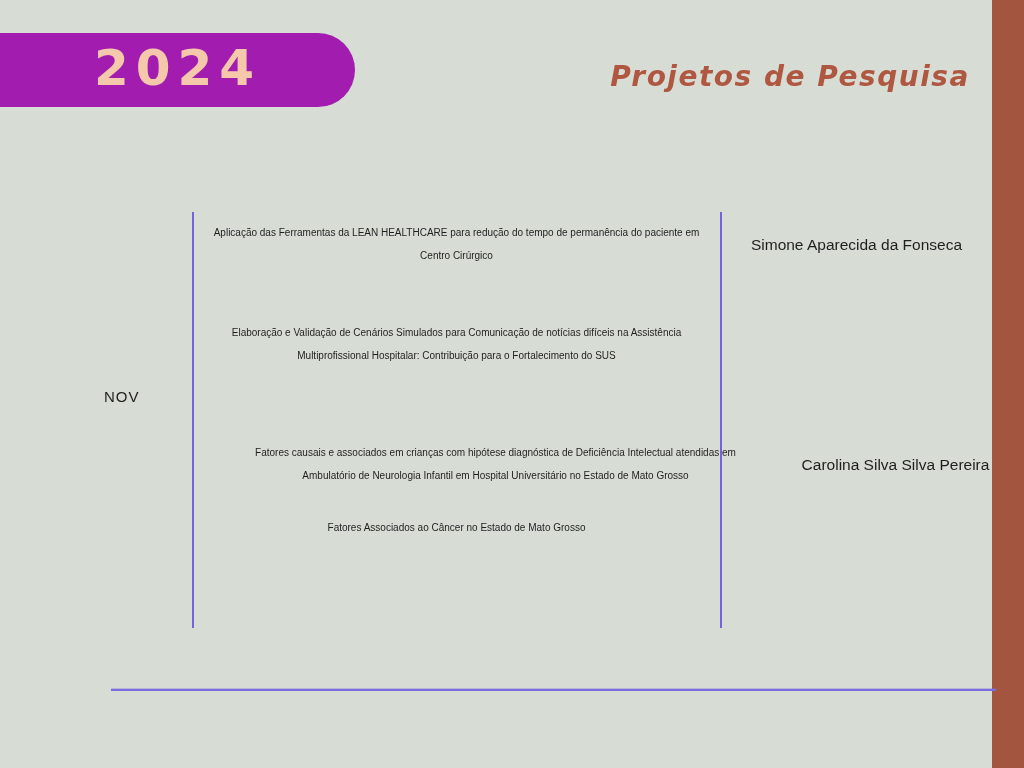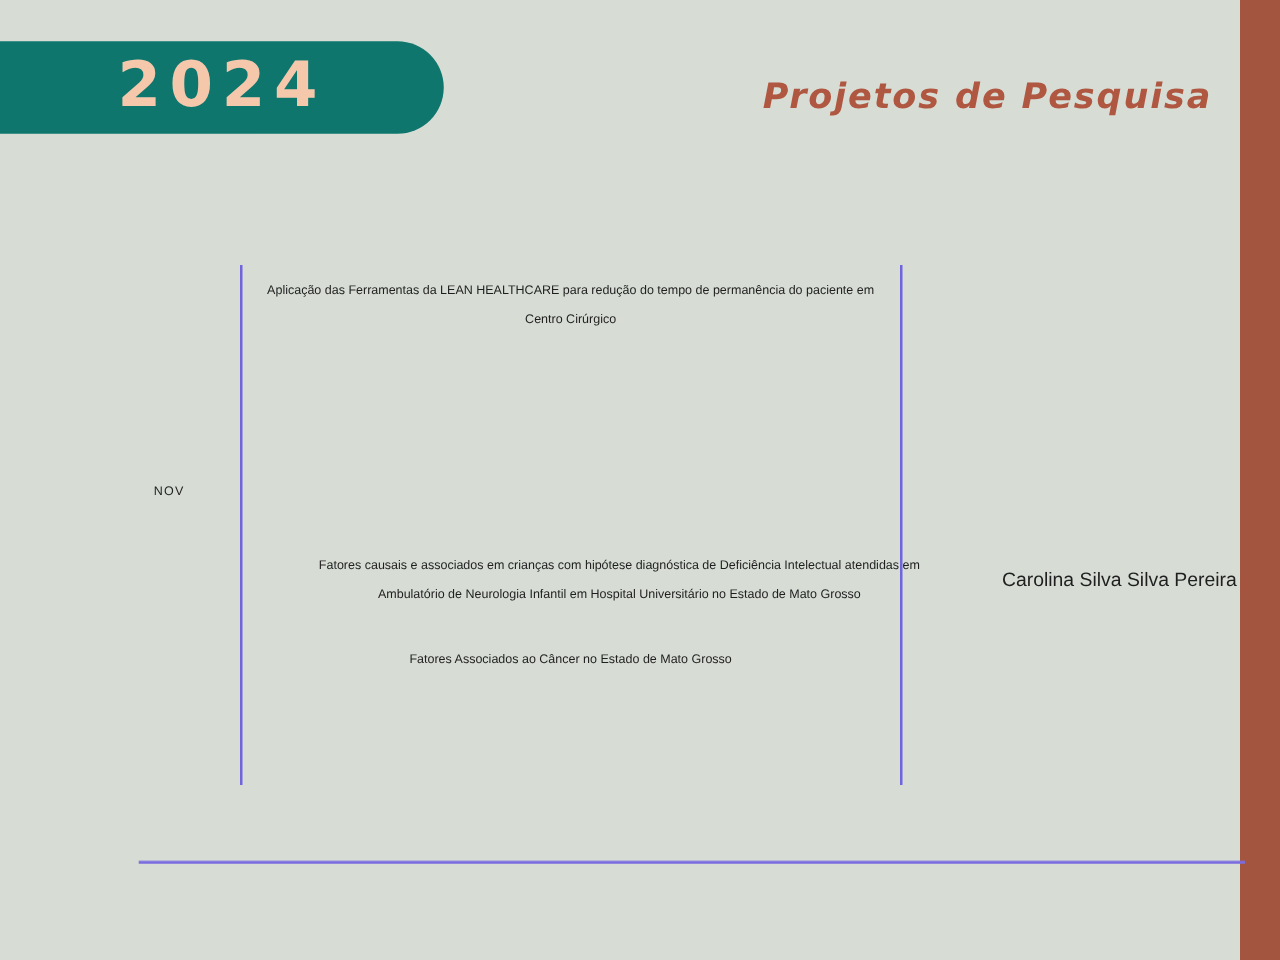--- a/index.html
+++ b/index.html
@@ -26,21 +26,21 @@
     background: #a4553f;
   }
 
   
   .year-banner {
     position: absolute;
     left: 0;
     top: 33px;
     width: 355px;
     height: 74px;
-    background: #0f766e;
+    background: #a21caf;
     border-radius: 0 40px 40px 0;
     display: flex;
     align-items: center;
     justify-content: center;
   }
   .year-banner .year {
     font-family: "DejaVu Sans", sans-serif;
     font-size: 50px;
     font-weight: bold;
     letter-spacing: 7px;
@@ -61,24 +61,23 @@
     letter-spacing: 1.5px;
     color: #b05741;
     font-style: italic;
   }
 
   
   .month-label {
     position: absolute;
     left: 104px;
     top: 388px;
-    font-size: 10px;
+    font-size: 15px;
     letter-spacing: 1px;
     color: #1f1f1f;
-    margin-left: 19px;
   }
 
   
   .vrule {
     position: absolute;
     top: 212px;
     width: 2px;
     height: 416px;
     background: #7165de;
   }
@@ -139,23 +138,25 @@
 
 <div class="page-title">Projetos de Pesquisa</div>
 
 <div class="month-label">NOV</div>
 
 <div class="vrule left"></div>
 <div class="vrule right"></div>
 
 <div class="project-row row-1">
   <div class="cell-title">Aplicação das Ferramentas da LEAN HEALTHCARE para redução do tempo de permanência do paciente em Centro Cirúrgico</div>
+  <div class="cell-author">Simone Aparecida da Fonseca</div>
 </div>
 
 <div class="project-row row-2">
+  <div class="cell-title">Elaboração e Validação de Cenários Simulados para Comunicação de notícias difíceis na Assistência Multiprofissional Hospitalar: Contribuição para o Fortalecimento do SUS</div>
 </div>
 
 <div class="project-row row-3">
   <div class="cell-title">Fatores causais e associados em crianças com hipótese diagnóstica de Deficiência Intelectual atendidas em Ambulatório de Neurologia Infantil em Hospital Universitário no Estado de Mato Grosso</div>
   <div class="cell-author">Carolina Silva Silva Pereira</div>
 </div>
 
 <div class="project-row row-4">
   <div class="cell-title">Fatores Associados ao Câncer no Estado de Mato Grosso</div>
 </div>

